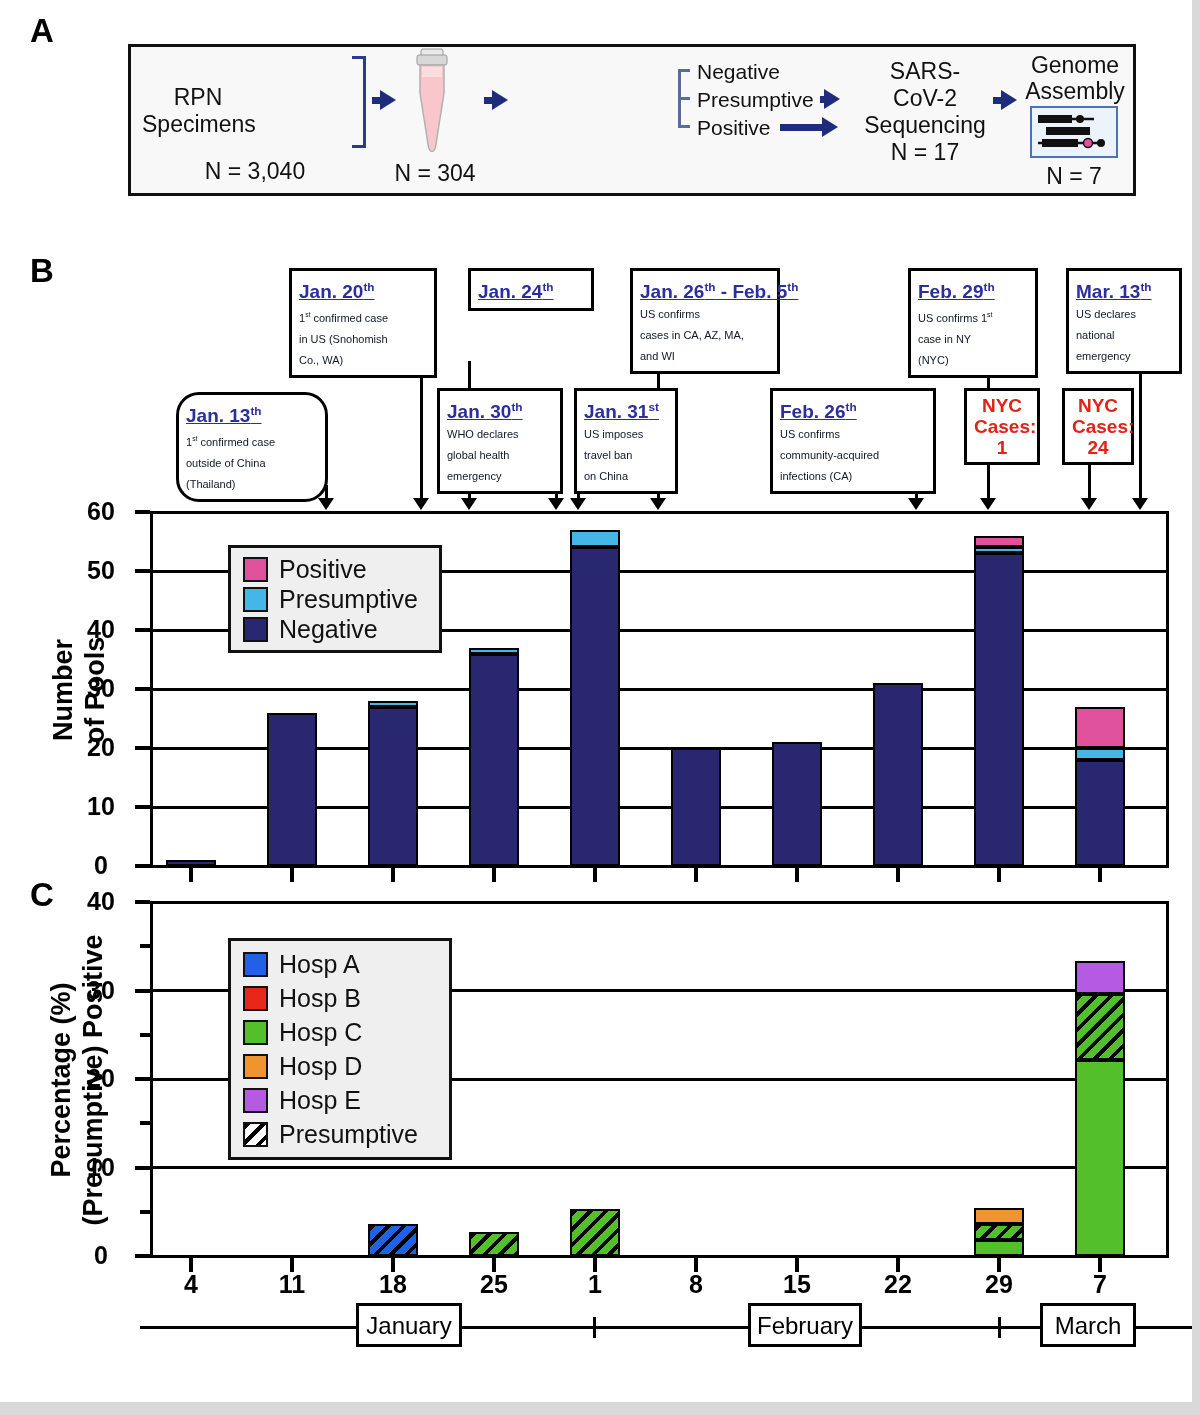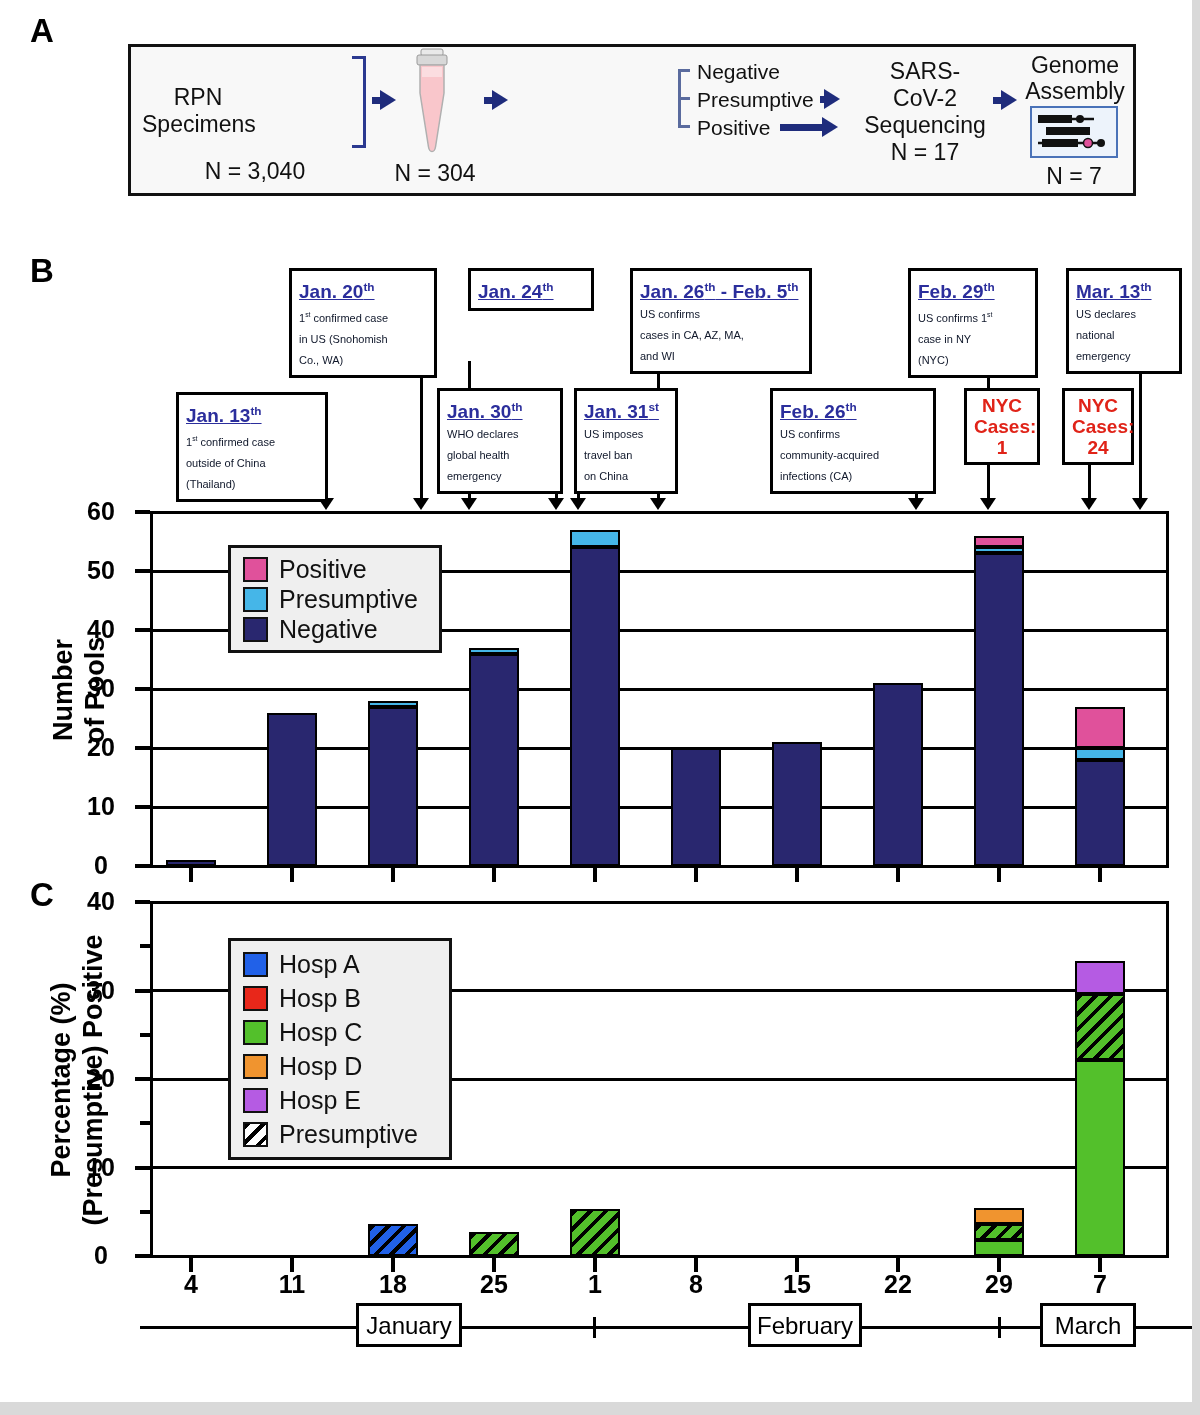--- a/index.html
+++ b/index.html
@@ -106,32 +106,32 @@
       <line x1="6" y1="35" x2="68" y2="35" stroke="#111" stroke-width="2.5"></line>
       <rect x="10" y="31" width="36" height="8" fill="#111"></rect>
       <circle cx="56" cy="35" r="4.5" fill="#e0519b" stroke="#111" stroke-width="1.5"></circle>
       <circle cx="69" cy="35" r="4" fill="#111"></circle>
     </svg>
   </div>
   <div class="abs a-text" style="left:1030px;top:163px;width:88px;">N = 7</div>
 
   <div class="abs panel-label" style="left:30px;top:252px;">B</div>
   <div id="timeline-layer">
-      <div class="abs tl-box" style="left: 176px; top: 392px; width: 152px;">
+      <div class="abs tl-box" style="left: 176px; top: 392px; width: 152px; border-radius: 23px;">
         <div class="tl-date">Jan. 13<sup>th</sup></div>
         <div class="tl-body">1<sup>st</sup> confirmed case<br>outside of China<br>(Thailand)</div>
       </div>
       <div class="abs tl-box" style="left: 289px; top: 268px; width: 148px;">
         <div class="tl-date">Jan. 20<sup>th</sup></div>
         <div class="tl-body">1<sup>st</sup> confirmed case<br>in US (Snohomish<br>Co., WA)</div>
       </div>
       <div class="abs tl-box" style="left: 468px; top: 268px; width: 126px;">
         <div class="tl-date">Jan. 24<sup>th</sup></div>
       </div>
-      <div class="abs tl-box" style="left: 630px; top: 268px; width: 182px;">
+      <div class="abs tl-box" style="left: 630px; top: 268px; width: 150px;">
         <div class="tl-date">Jan. 26<sup>th</sup> - Feb. 5<sup>th</sup></div>
         <div class="tl-body">US confirms<br>cases in CA, AZ, MA,<br>and WI</div>
       </div>
       <div class="abs tl-box" style="left: 437px; top: 388px; width: 126px;">
         <div class="tl-date">Jan. 30<sup>th</sup></div>
         <div class="tl-body">WHO declares<br>global health<br>emergency</div>
       </div>
       <div class="abs tl-box" style="left: 574px; top: 388px; width: 104px;">
         <div class="tl-date">Jan. 31<sup>st</sup></div>
         <div class="tl-body">US imposes<br>travel ban<br>on China</div>

